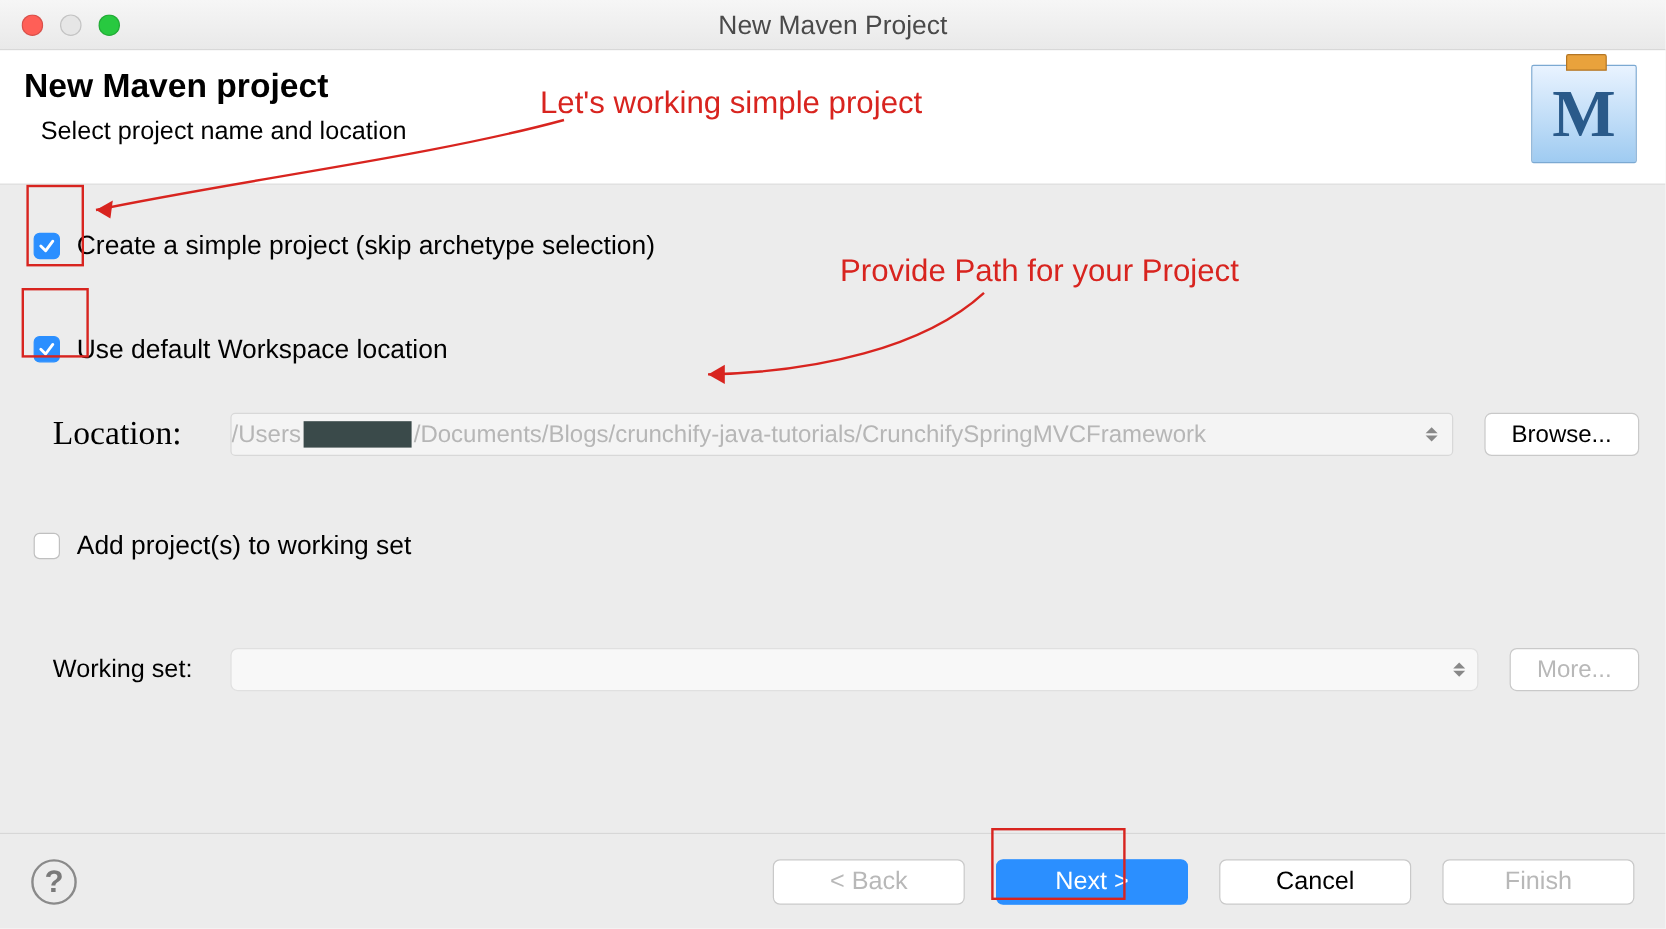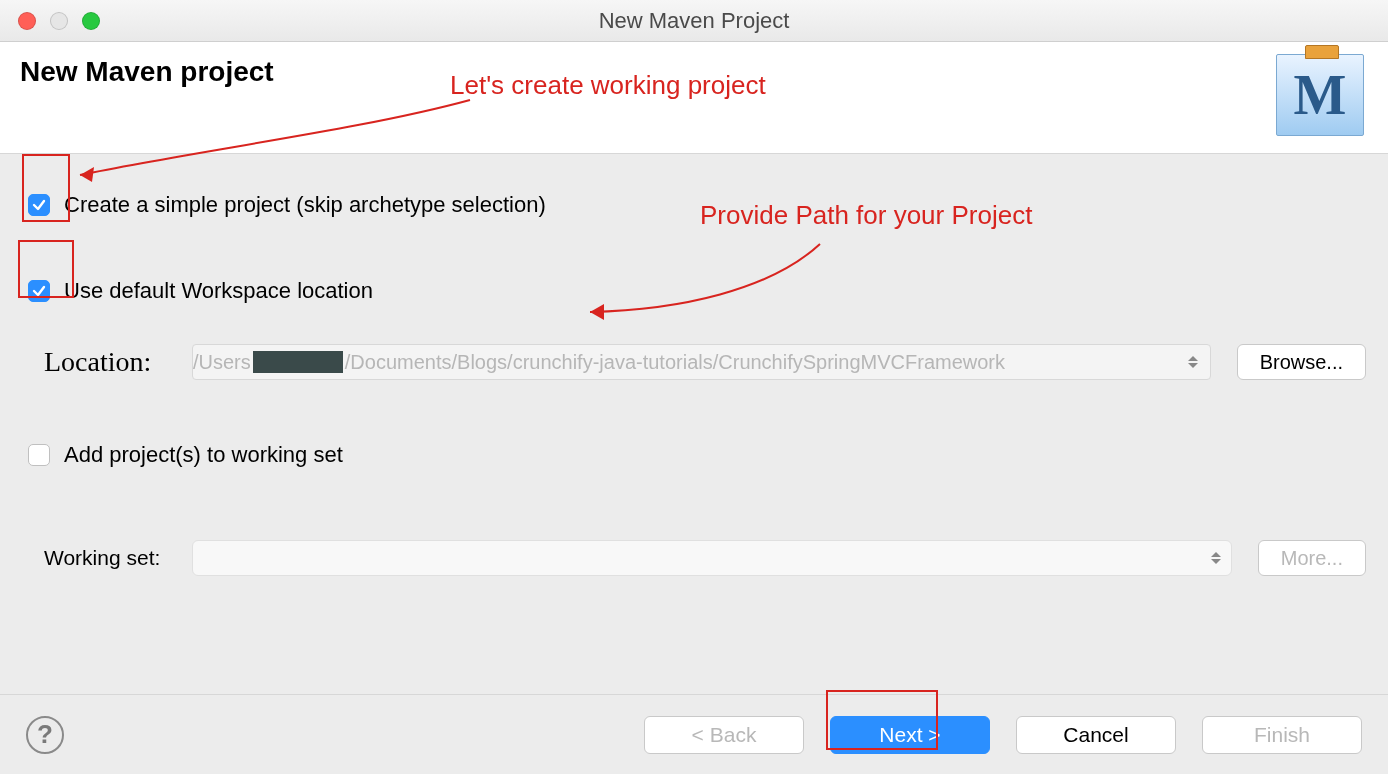--- a/index.html
+++ b/index.html
@@ -122,20 +122,21 @@
   <div class="traffic">
     <div class="dot red"></div>
     <div class="dot gray1"></div>
     <div class="dot green"></div>
   </div>
   <div class="title-text">New Maven Project</div>
 </div>
 
 <div class="header-panel">
   <div class="header-title">New Maven project</div>
+  <div class="header-sub">Select project name and location</div>
   <div class="maven-icon">M</div>
 </div>
 
 <div class="main">
 
   <div class="form-row" style="margin-left:6px;">
     <span class="cb checked">
       <svg width="14" height="14" viewBox="0 0 14 14">
           <path d="M2 7 L6 11 L12 3" stroke="#fff" stroke-width="2.4" fill="none" stroke-linecap="round" stroke-linejoin="round"></path>
         </svg>
@@ -196,22 +197,22 @@
 <div class="footer">
   <div class="help-circle">?</div>
   <div class="footer-btns">
     <div class="btn disabled">&lt; Back</div>
     <div class="btn primary">Next &gt;</div>
     <div class="btn">Cancel</div>
     <div class="btn disabled">Finish</div>
   </div>
 </div>
 
-<div class="anno" style="left:450px; top:70px;">Let's create working project</div>
-<div class="anno" style="left:700px; top:200px;">Provide Path for your Project</div>
+<div class="anno" style="left:450px; top:70px;">Let's working simple project</div>
+<div class="anno" style="left:700px; top:210px;">Provide Path for your Project</div>
 
 <div class="red-box" style="left:22px; top:154px; width:48px; height:68px;"></div>
 <div class="red-box" style="left:18px; top:240px; width:56px; height:58px;"></div>
 <div class="red-box" style="left:826px; top:690px; width:112px; height:60px;"></div>
 
 <svg class="arrow" style="left:0; top:0;" width="1388" height="774">
   <path d="M470 100 C 360 130, 200 150, 80 175"></path>
   <polygon points="80,175 94,167 92,182"></polygon>
 </svg>
 <svg class="arrow" style="left:0; top:0;" width="1388" height="774">

